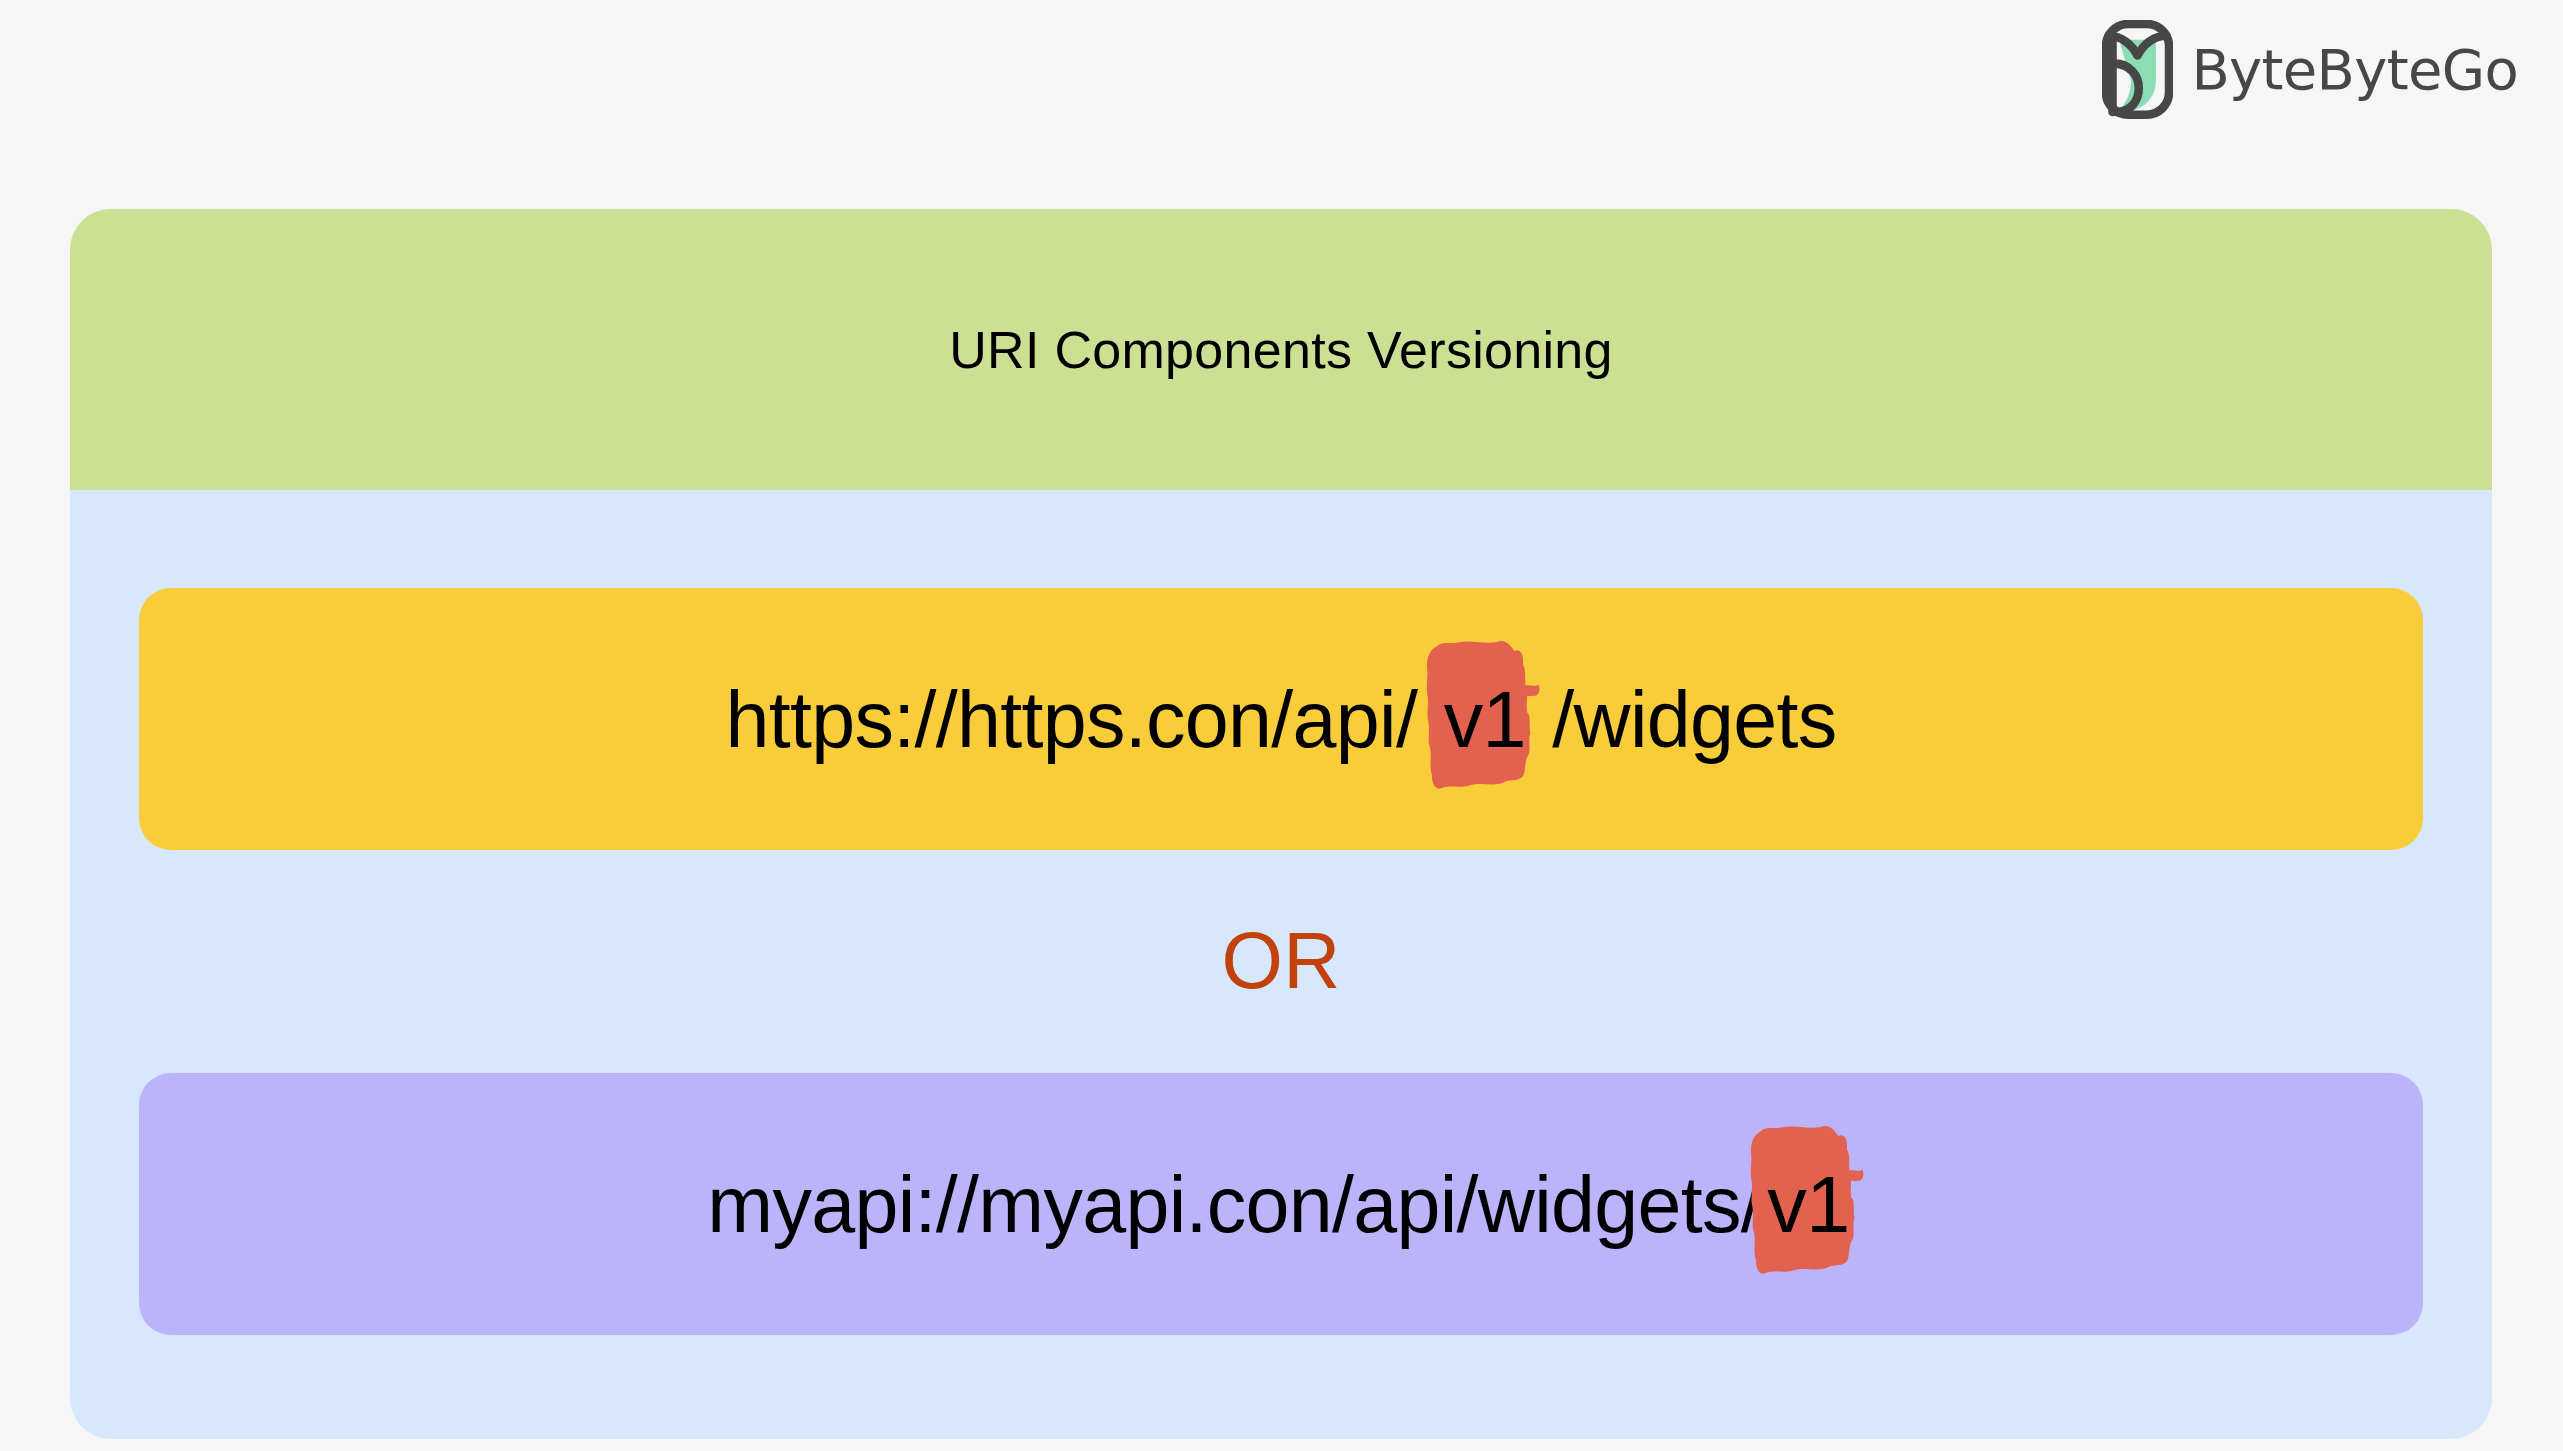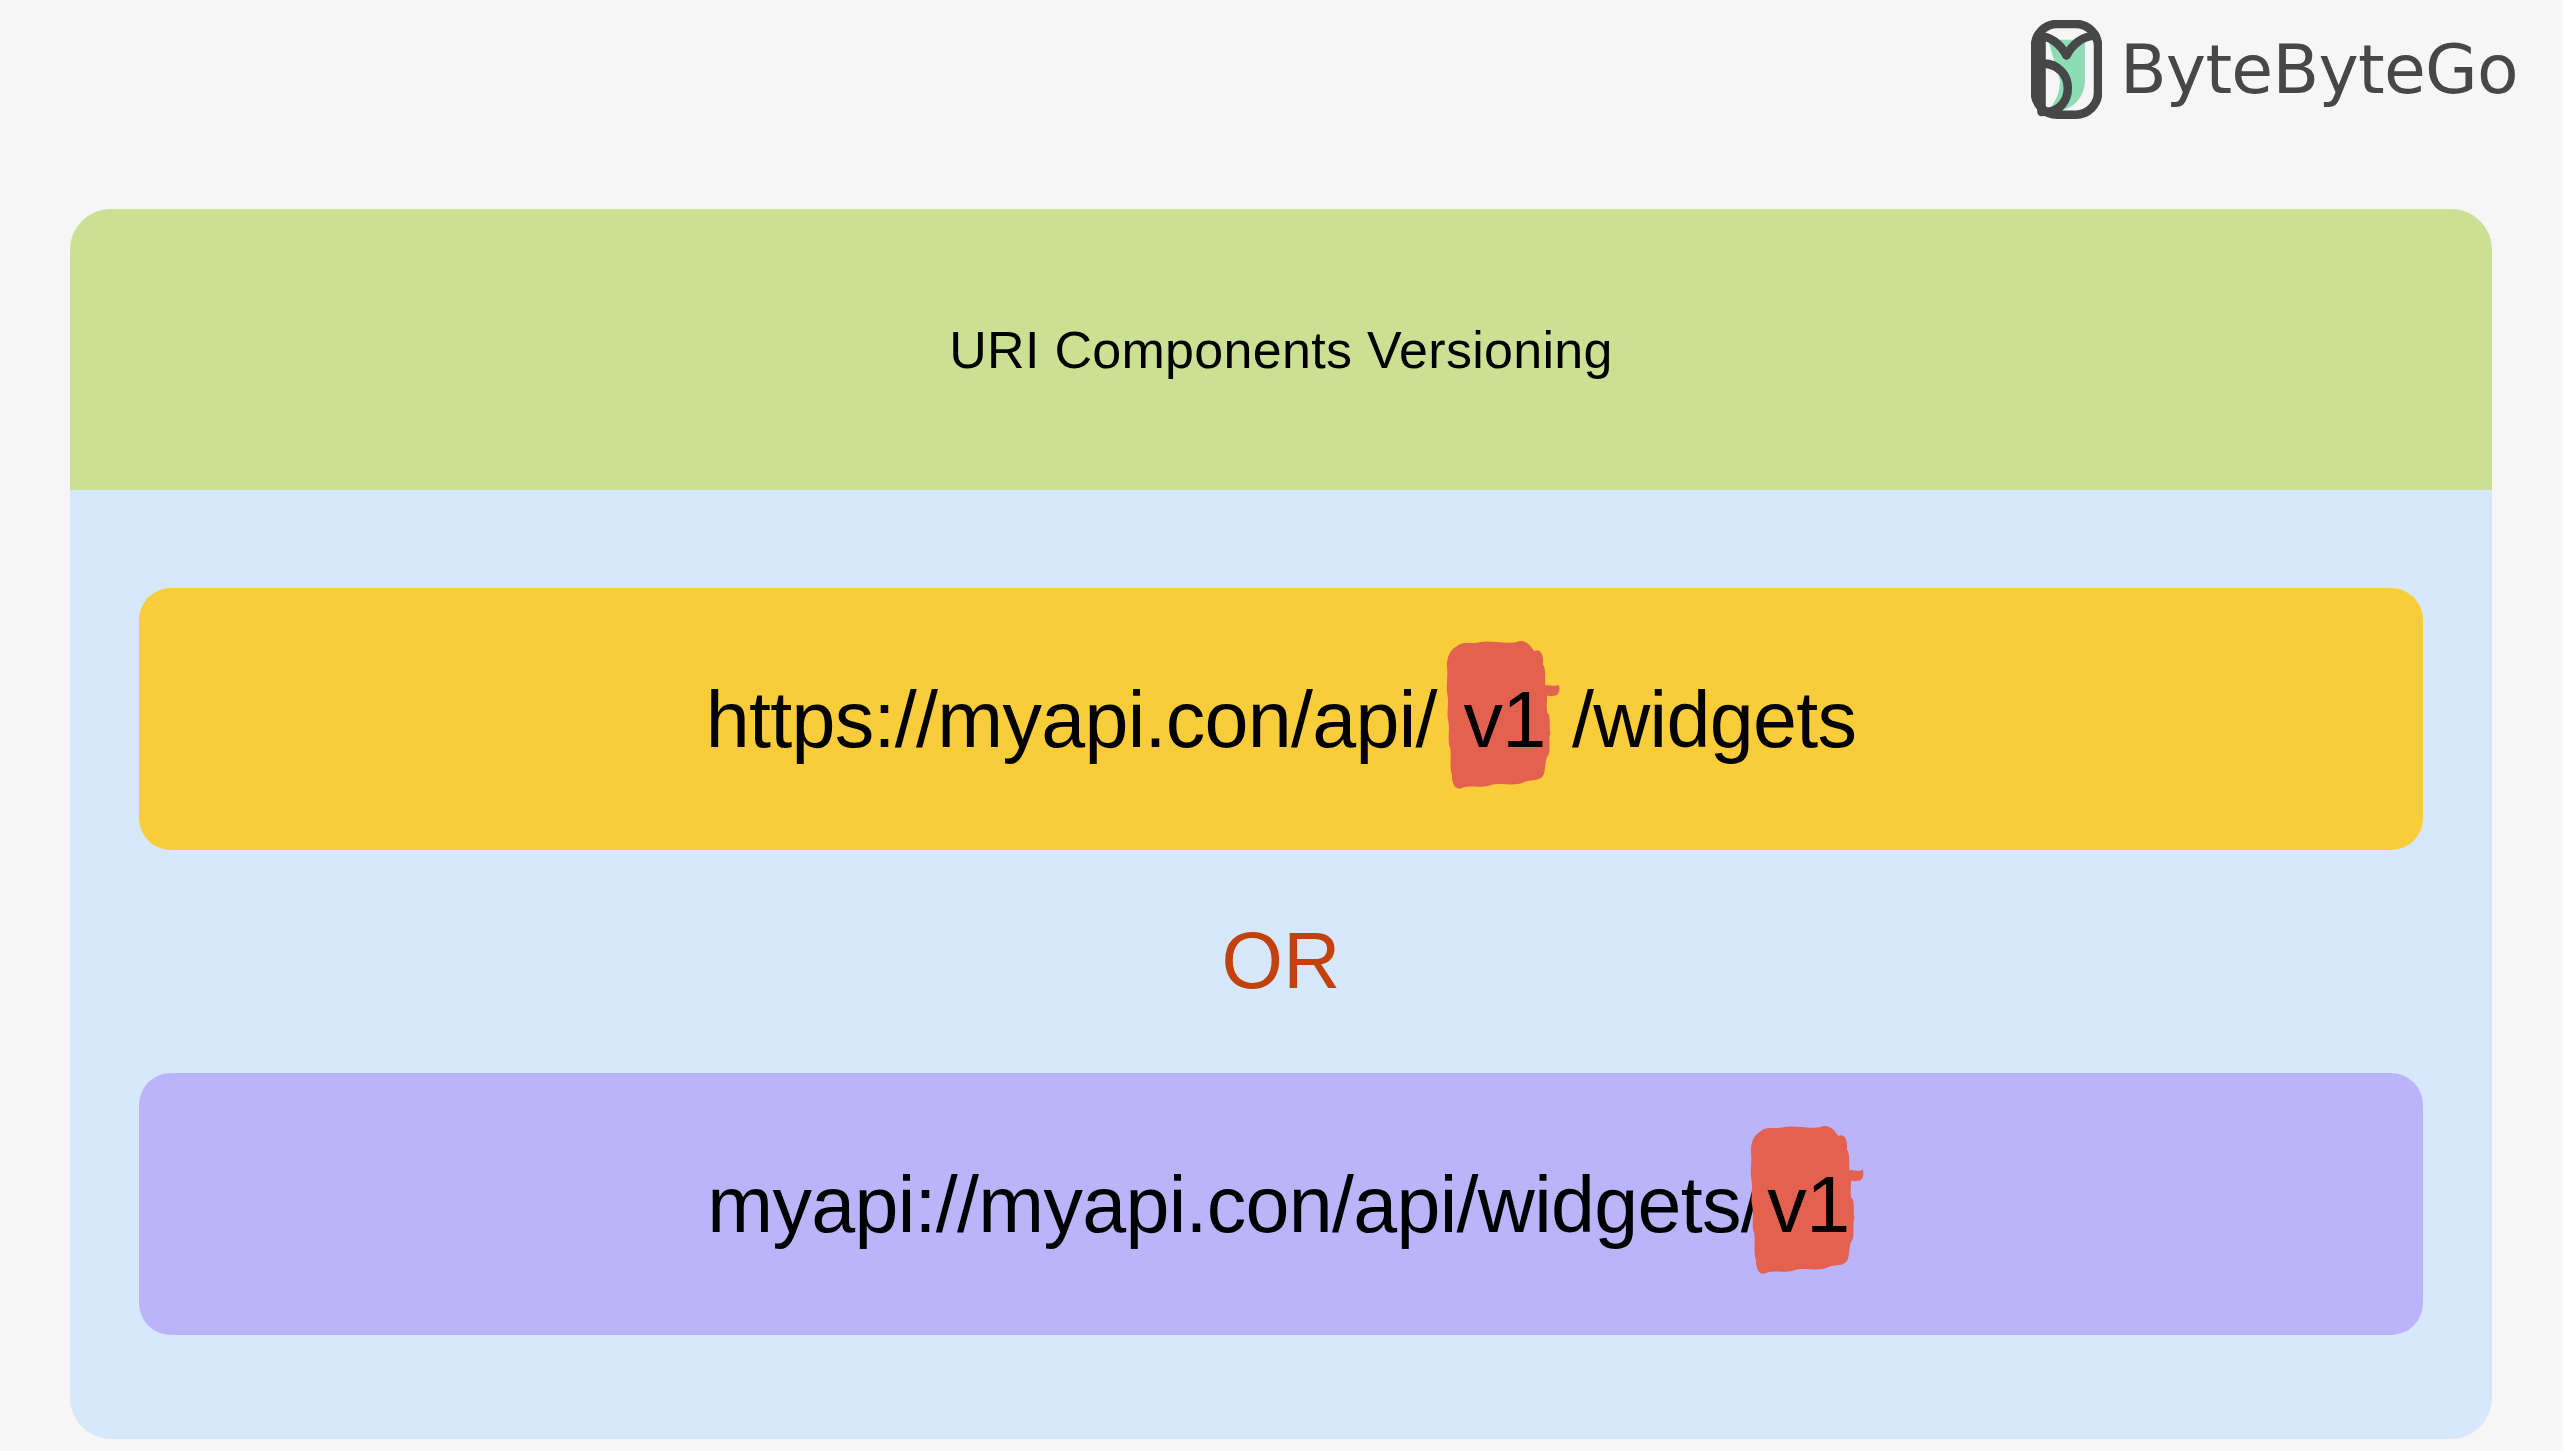--- a/index.html
+++ b/index.html
@@ -24,21 +24,21 @@
     align-items: center;
     gap: 18.4px;
     height: 99px;
   }
   .brand-mark {
     width: 71px;
     height: 99px;
     display: block;
   }
   .brand-name {
-    font-size: 68px;
+    font-size: 56px;
     font-weight: 500;
     color: #474747;
     letter-spacing: -0.7px;
     line-height: 1;
     font-family: "DejaVu Sans", sans-serif;
     white-space: nowrap;
   }
 
   
   .card {
@@ -181,21 +181,21 @@
 <div class="card">
 
   <div class="card-header">
     <div class="card-title">URI Components Versioning</div>
   </div>
 
   <div class="card-body">
 
     <div class="url-pill variant-path">
       <div class="url-text">
-        <span>https://myapi.con/api/</span>
+        <span>https://https.con/api/</span>
         <span class="spacer-slash">&nbsp;</span>
         <span class="marker-token">
           <span class="marker-bg">
             <svg viewBox="0 0 300 260" preserveAspectRatio="none" xmlns="http://www.w3.org/2000/svg" aria-hidden="true">
               <path d="M41 28 C55 20 70 25 92 22 C120 19 150 26 178 21 C196 18 206 27 214 34
                        C226 30 236 38 233 52 C242 60 236 74 240 86 C246 95 239 107 243 118
                        C252 122 246 136 250 146 C244 157 252 166 245 176 C236 183 241 196 233 205
                        C219 213 206 208 190 213 C166 219 140 212 114 217 C92 221 70 216 52 221
                        C38 224 30 214 31 202 C24 192 31 178 27 166 C20 156 27 142 23 130
                        C18 119 25 106 21 94 C17 82 23 68 20 56 C19 42 28 32 41 28 Z" fill="#e2614f"></path>

